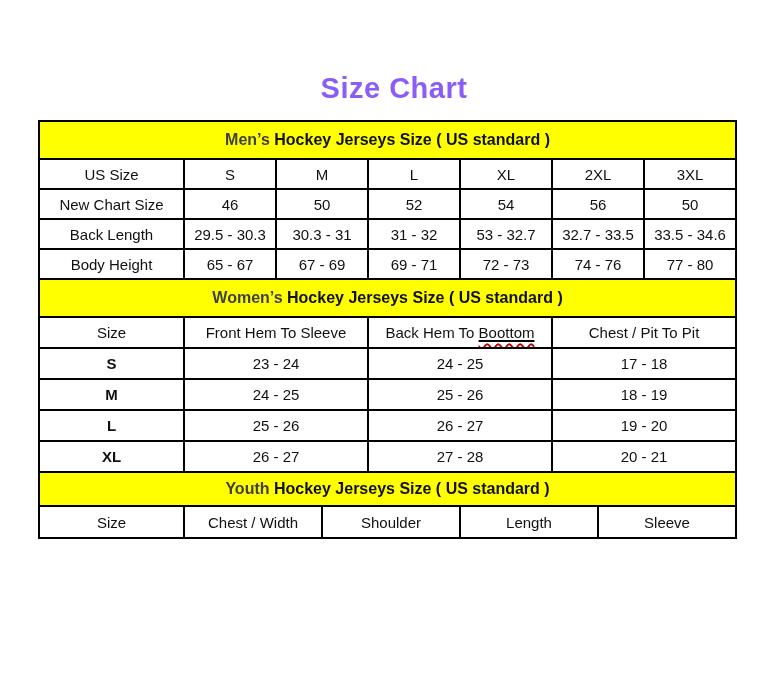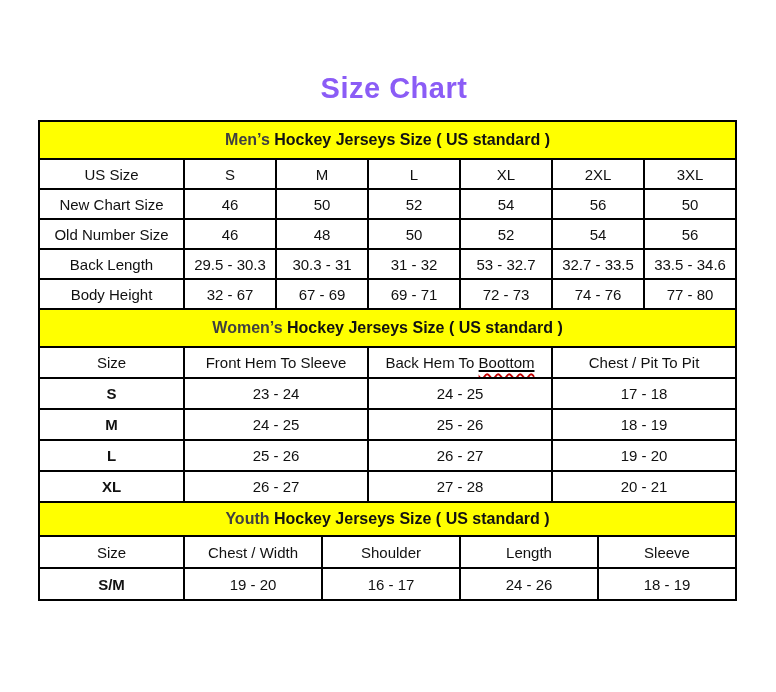--- a/index.html
+++ b/index.html
@@ -110,40 +110,31 @@
         <tr>
           <td>New Chart Size</td>
           <td>46</td>
           <td>50</td>
           <td>52</td>
           <td>54</td>
           <td>56</td>
           <td>50</td>
         </tr>
         <tr>
-          <td>Old Number Size</td>
-          <td>46</td>
-          <td>48</td>
-          <td>50</td>
-          <td>52</td>
-          <td>54</td>
-          <td>56</td>
-        </tr>
-        <tr>
           <td>Back Length</td>
           <td>29.5 - 30.3</td>
           <td>30.3 - 31</td>
           <td>31 - 32</td>
           <td>53 - 32.7</td>
           <td>32.7 - 33.5</td>
           <td>33.5 - 34.6</td>
         </tr>
         <tr>
           <td>Body Height</td>
-          <td>32 - 67</td>
+          <td>65 - 67</td>
           <td>67 - 69</td>
           <td>69 - 71</td>
           <td>72 - 73</td>
           <td>74 - 76</td>
           <td>77 - 80</td>
         </tr>
       </tbody>
     </table>
 
     <table class="women">
@@ -202,24 +193,17 @@
         <tr class="band-row">
           <td colspan="5"><span class="red">Youth</span><span> Hockey Jerseys Size ( US standard )</span></td>
         </tr>
         <tr class="head-row">
           <td>Size</td>
           <td>Chest / Width</td>
           <td>Shoulder</td>
           <td>Length</td>
           <td>Sleeve</td>
         </tr>
-        <tr>
-          <td class="row-label-bold">S/M</td>
-          <td>19 - 20</td>
-          <td>16 - 17</td>
-          <td>24 - 26</td>
-          <td>18 - 19</td>
-        </tr>
       </tbody>
     </table>
 
   </div>
 </div>
 
 </body></html>

